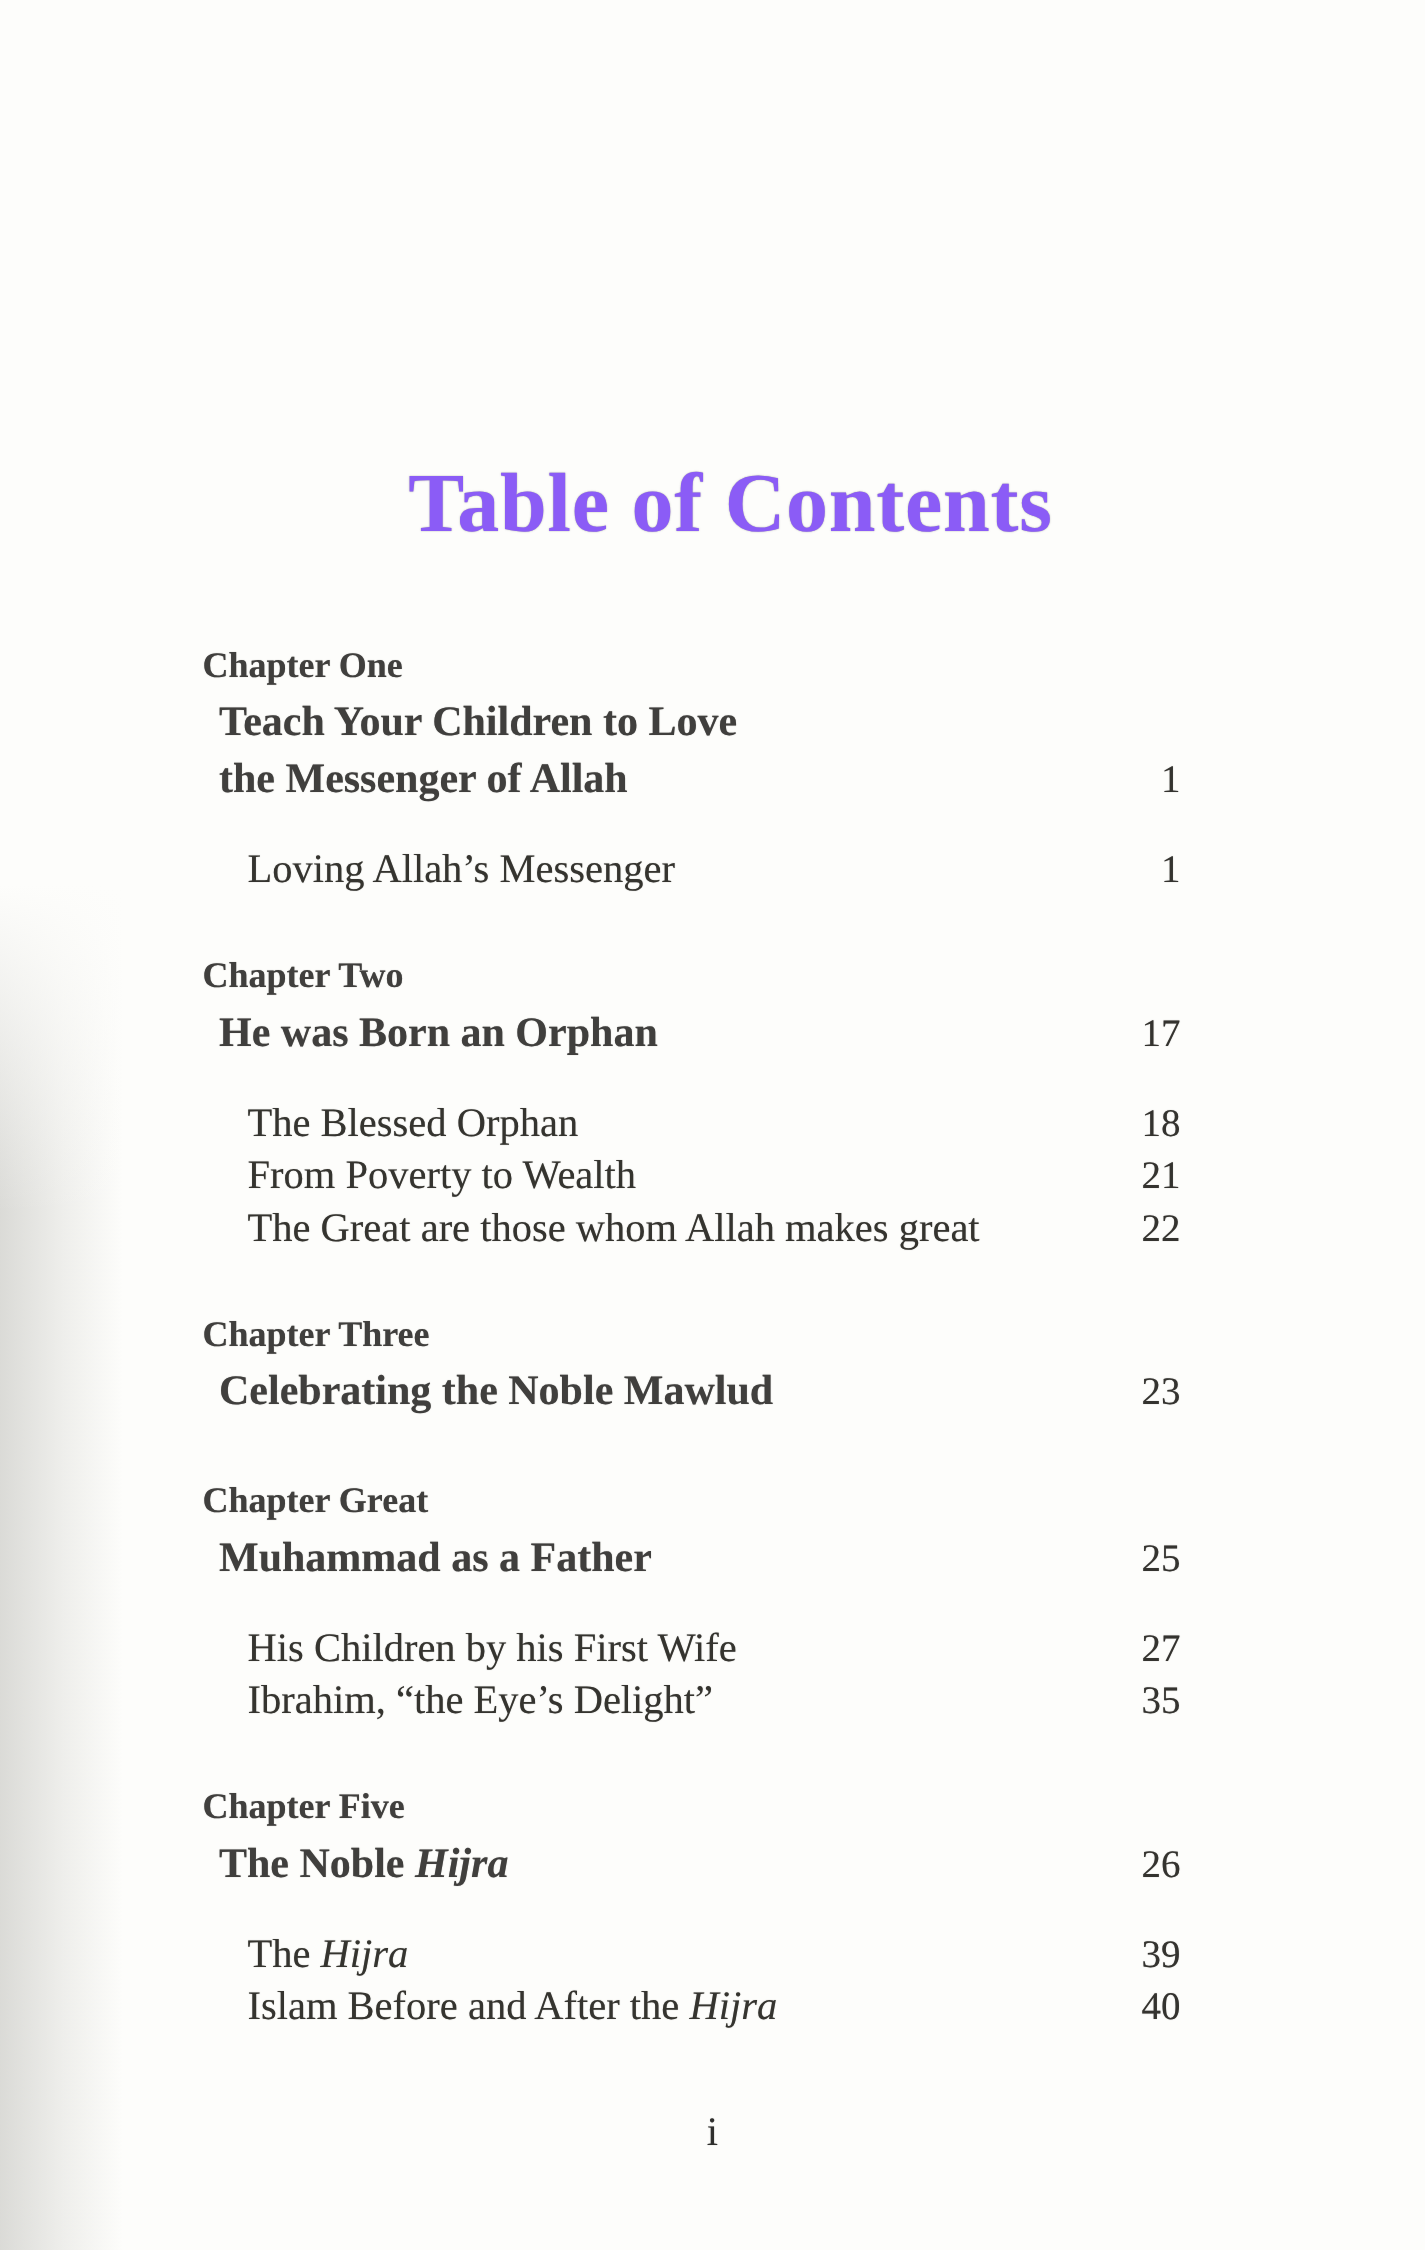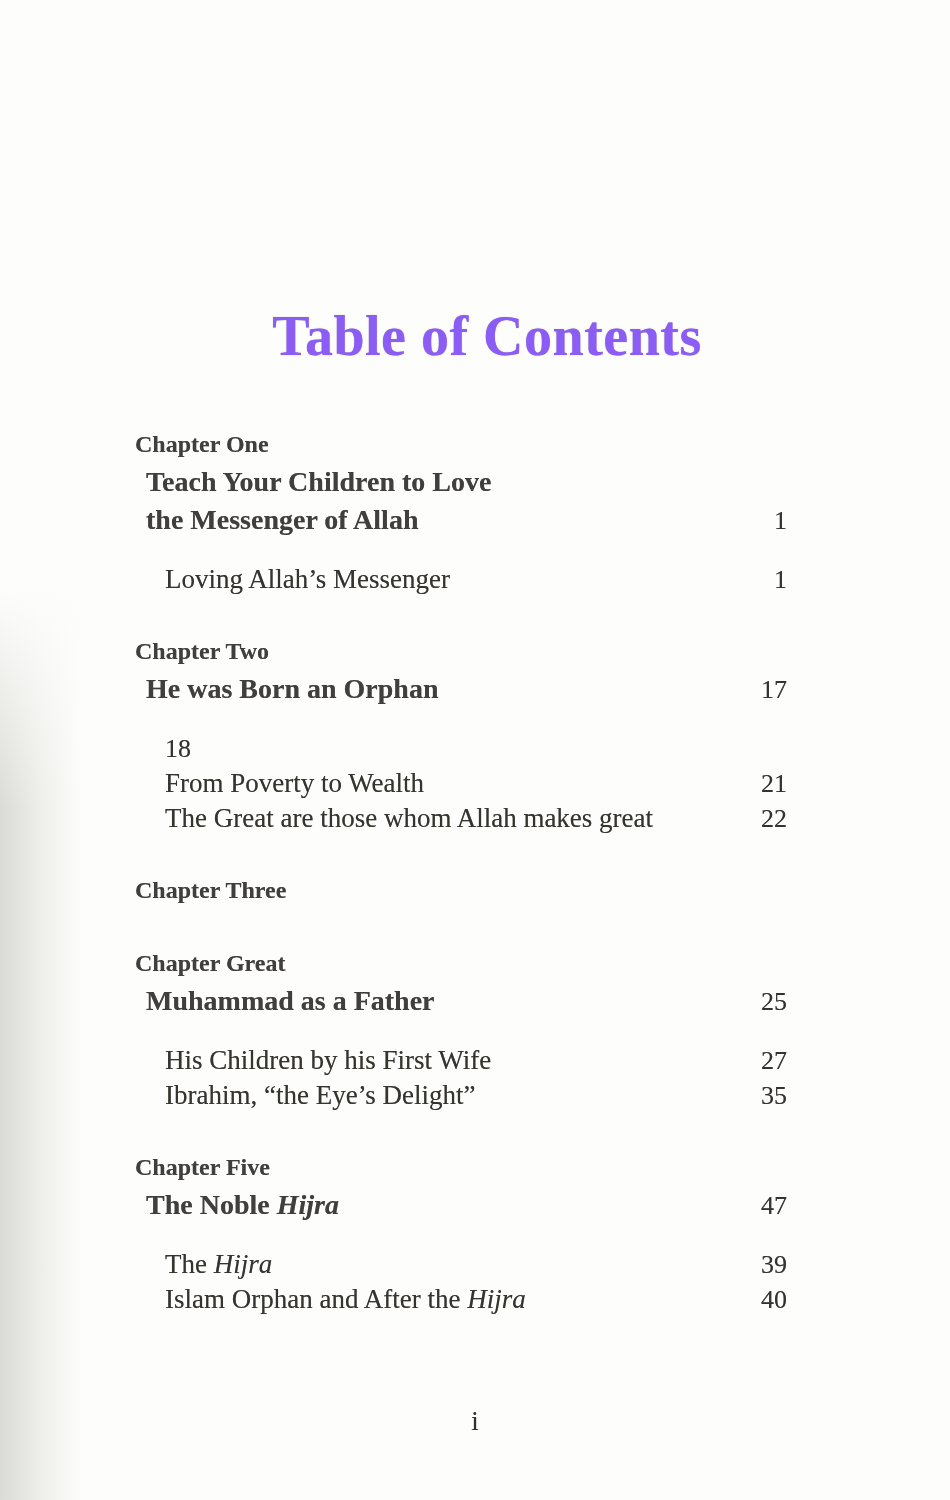--- a/index.html
+++ b/index.html
@@ -92,34 +92,39 @@
         </div>
       </div>
       <div class="chapter-block">
         <div class="chapter-label">Chapter Two</div>
         <div class="chapter-title-row">
           <span class="row-text"><span>He was Born an Orphan</span></span>
           <span class="pagenum">17</span>
         </div>
         <div class="chapter-items">
           <div class="item-row">
+            <span class="row-text"><span>The Blessed Orphan</span></span>
             <span class="pagenum">18</span>
           </div>
           <div class="item-row">
             <span class="row-text"><span>From Poverty to Wealth</span></span>
             <span class="pagenum">21</span>
           </div>
           <div class="item-row">
             <span class="row-text"><span>The Great are those whom Allah makes great</span></span>
             <span class="pagenum">22</span>
           </div>
         </div>
       </div>
       <div class="chapter-block">
         <div class="chapter-label">Chapter Three</div>
+        <div class="chapter-title-row">
+          <span class="row-text"><span>Celebrating the Noble Mawlud</span></span>
+          <span class="pagenum">23</span>
+        </div>
       </div>
       <div class="chapter-block">
         <div class="chapter-label">Chapter Great</div>
         <div class="chapter-title-row">
           <span class="row-text"><span>Muhammad as a Father</span></span>
           <span class="pagenum">25</span>
         </div>
         <div class="chapter-items">
           <div class="item-row">
             <span class="row-text"><span>His Children by his First Wife</span></span>
@@ -128,28 +133,28 @@
           <div class="item-row">
             <span class="row-text"><span>Ibrahim, “the Eye’s Delight”</span></span>
             <span class="pagenum">35</span>
           </div>
         </div>
       </div>
       <div class="chapter-block">
         <div class="chapter-label">Chapter Five</div>
         <div class="chapter-title-row">
           <span class="row-text"><span>The Noble </span><span class="it">Hijra</span></span>
-          <span class="pagenum">47</span>
+          <span class="pagenum">26</span>
         </div>
         <div class="chapter-items">
           <div class="item-row">
             <span class="row-text"><span>The </span><span class="it">Hijra</span></span>
             <span class="pagenum">39</span>
           </div>
           <div class="item-row">
-            <span class="row-text"><span>Islam Orphan and After the </span><span class="it">Hijra</span></span>
+            <span class="row-text"><span>Islam Before and After the </span><span class="it">Hijra</span></span>
             <span class="pagenum">40</span>
           </div>
         </div>
       </div>
     </div>
   <div class="footer-folio">i</div>
 </div>
 
 </body></html>

